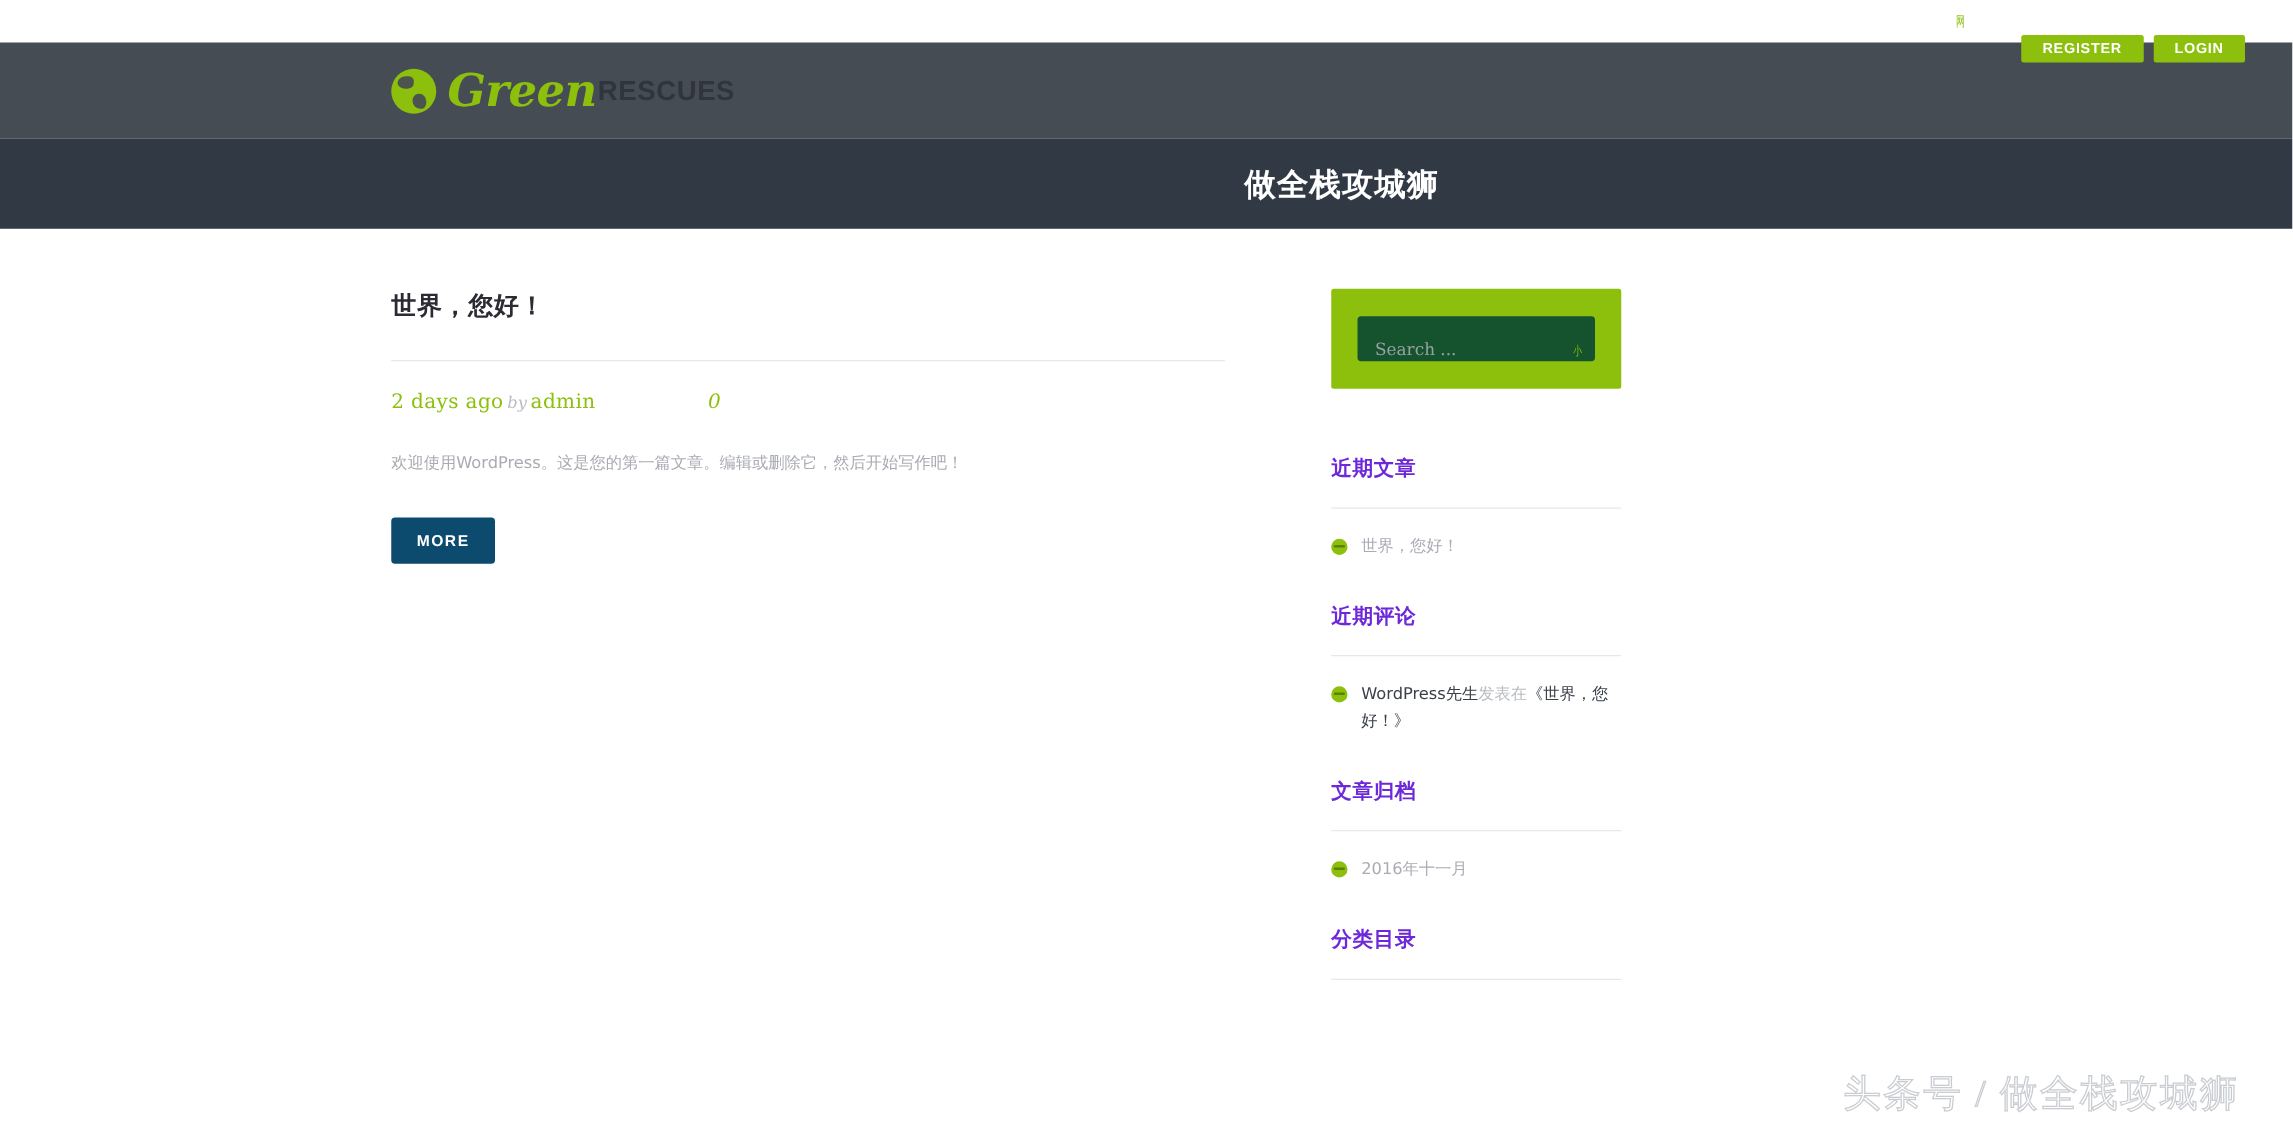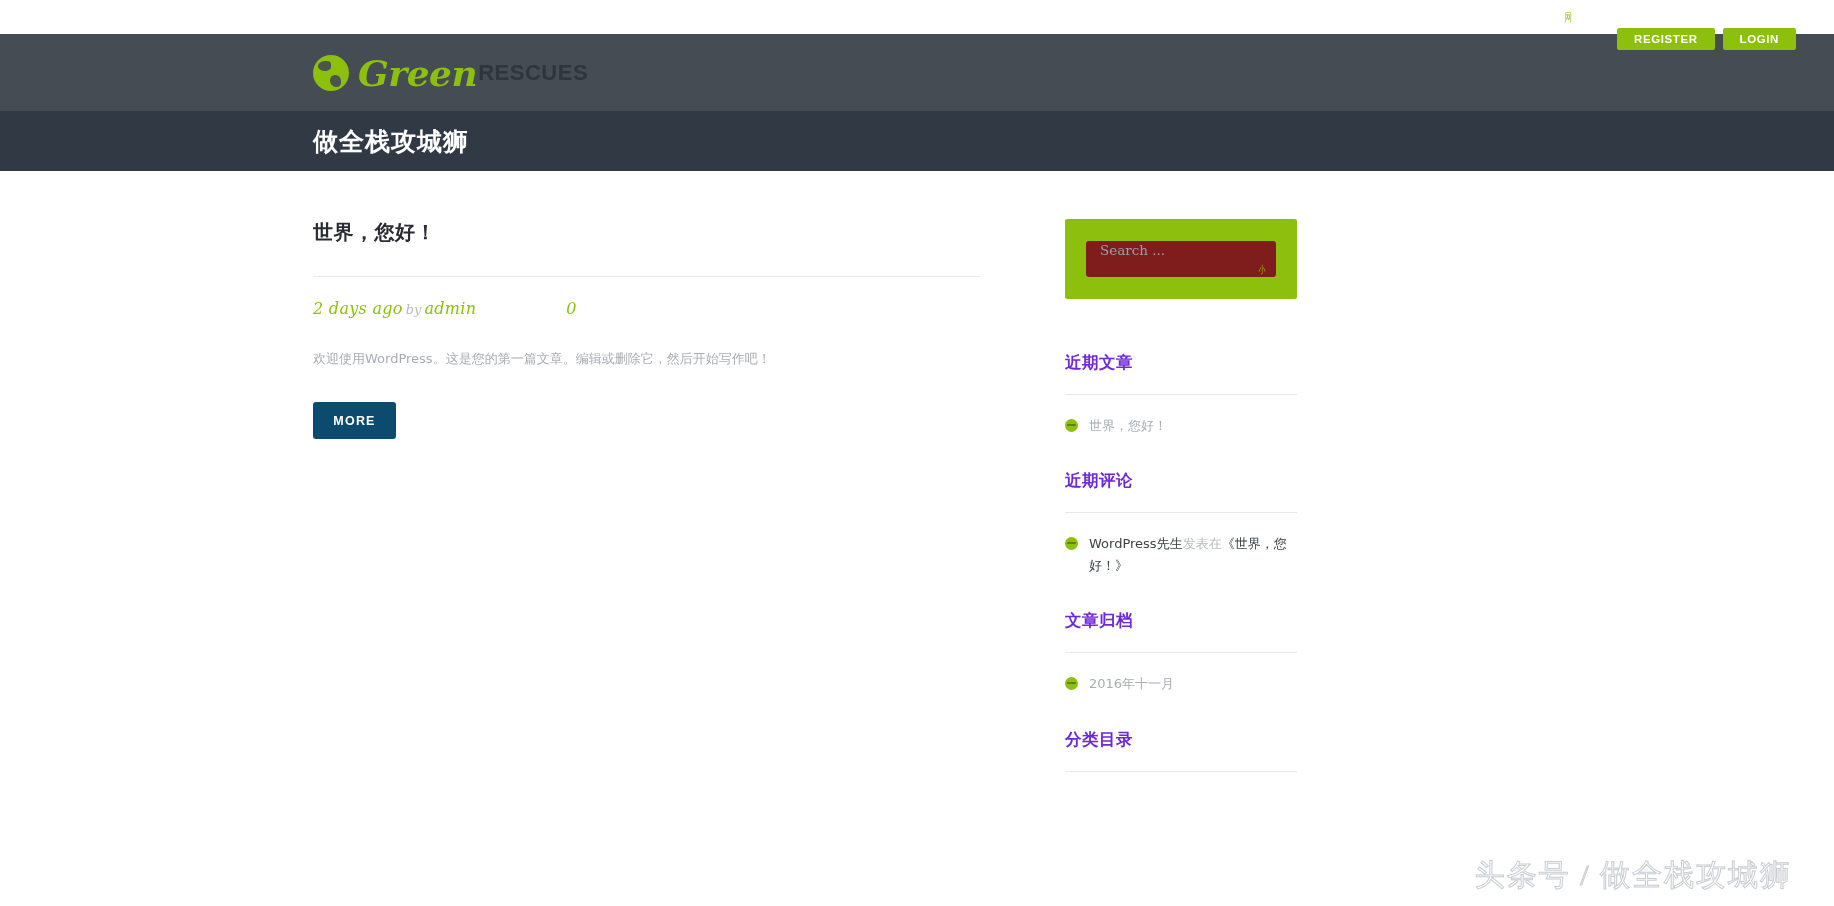--- a/index.html
+++ b/index.html
@@ -108,24 +108,25 @@
     font-weight: bold;
     font-size: 22px;
     color: #2f353c;
     letter-spacing: 0.5px;
     margin-left: 1px;
     line-height: 1;
   }
 
   
   .titleband {
-    height: 60px;
+    height: 72px;
     background: #313945;
     display: flex;
     align-items: center;
+    justify-content: center;
   }
   .page-title {
     margin-left: 313px;
     color: #ffffff;
     font-size: 25px;
     font-weight: bold;
     font-family: "DejaVu Sans", sans-serif;
     letter-spacing: 1px;
   }
 
@@ -152,21 +153,20 @@
     width: 667px;
     margin-bottom: 22px;
   }
   .post-meta {
     display: flex;
     align-items: baseline;
     margin-bottom: 30px;
   }
   .meta-script {
     font-family: "DejaVu Serif", serif;
-    font-style: italic;
     font-size: 16px;
     color: #8cc00d;
     letter-spacing: 0.3px;
   }
   .meta-by {
     font-family: "DejaVu Serif", serif;
     font-style: italic;
     font-size: 13px;
     color: #b9bcc0;
     margin: 0 3px;
@@ -204,25 +204,25 @@
 
   
   .search-widget {
     background: #8cc00d;
     padding: 22px 21px;
     border-radius: 2px;
     margin-bottom: 53px;
   }
   .search-field {
     position: relative;
-    background: #7f1d1d;
+    background: #14532d;
     border-radius: 3px;
     height: 36px;
     display: flex;
-    align-items: flex-start;
+    align-items: flex-end;
     padding: 0 12px;
   }
   .search-input {
     border: none;
     outline: none;
     width: 100%;
     font-size: 13.5px;
     color: #9aa0a6;
     font-family: "DejaVu Serif", serif;
     background: transparent;

